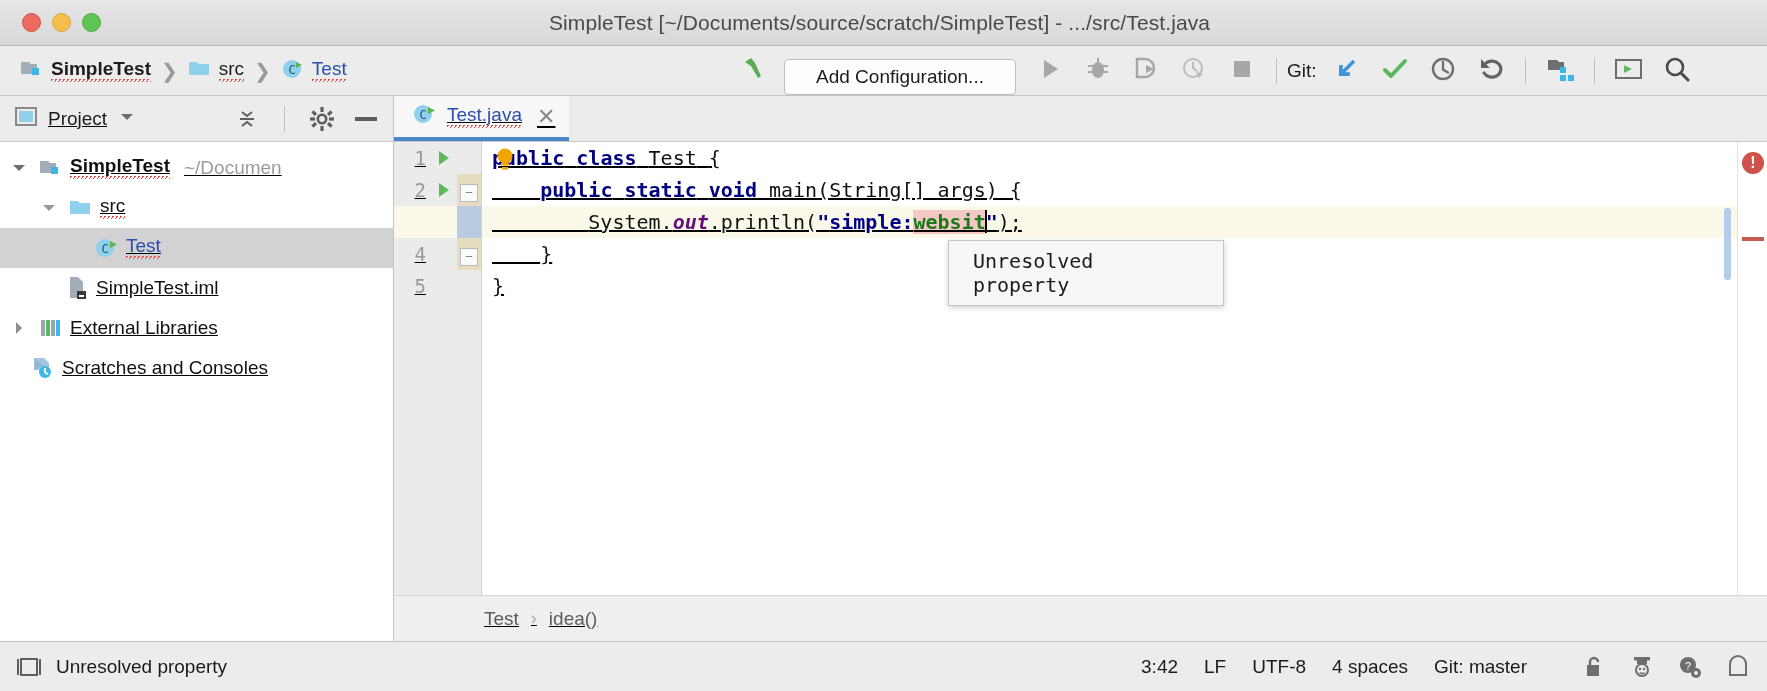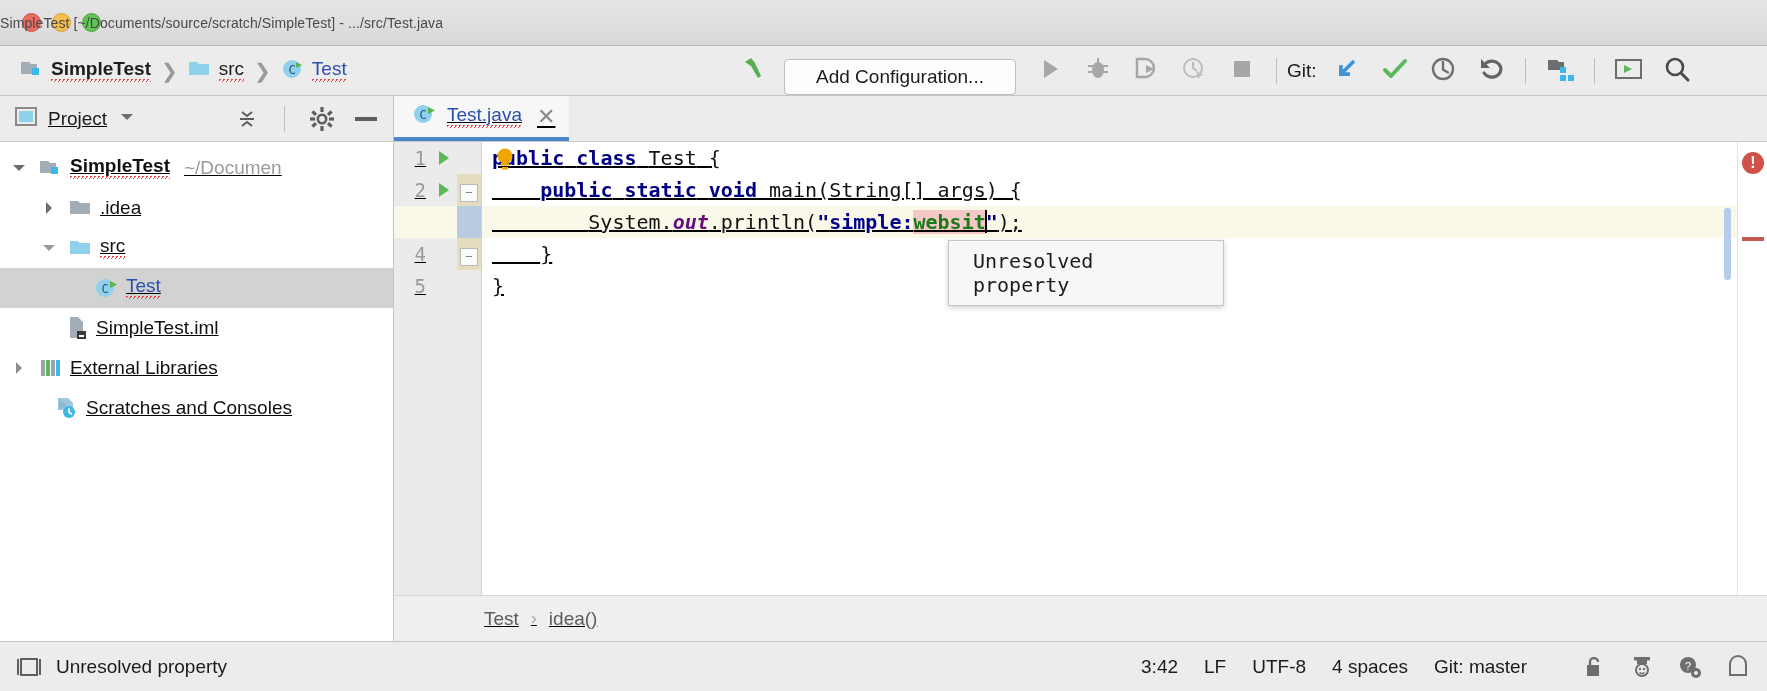--- a/index.html
+++ b/index.html
@@ -24,22 +24,22 @@
     display: flex; align-items: center;
     position: relative;
     flex: 0 0 auto;
   }
   .traffic { display: flex; gap: 11px; padding-left: 22px; align-items: center; }
   .dot { width: 19px; height: 19px; border-radius: 50%; }
   .dot.red    { background: #ec6a5e; border: 1px solid #d04f43; }
   .dot.yellow { background: #f4bf4f; border: 1px solid #d7a13a; }
   .dot.green  { background: #61c554; border: 1px solid #49a83e; }
   .title-text {
-    position: absolute; left: 0; right: 8px; text-align: left;
-    font-size: 14px; color: #4a4a4a; letter-spacing: 0.1px;
+    position: absolute; left: 0; right: 8px; text-align: center;
+    font-size: 21px; color: #4a4a4a; letter-spacing: 0.1px;
     pointer-events: none;
   }
 
   
   .navbar {
     height: 50px;
     background: #ececec;
     border-bottom: 1px solid #c4c4c4;
     display: flex; align-items: center;
     flex: 0 0 auto;
@@ -433,33 +433,20 @@
           <span class="node-icon">
             <svg width="24" height="22" viewBox="0 0 24 22">
               <path d="M1 4h8l2 2h6v10H1z" fill="#a3adb8"></path>
                 <rect x="12" y="10" width="7" height="7" fill="#3cb8e8"></rect>
             </svg>
           </span>
           <span class="node-label bold squiggle">SimpleTest</span>
           <span class="node-sub">~/Documen</span>
         </div>
 
-        <div class="tree-row" style="padding-left:36px">
-          <span class="twisty">
-            <svg width="12" height="16" viewBox="0 0 12 16">
-                <path d="M3 2l6 6-6 6z" fill="#6e6e6e"></path>
-              </svg>
-          </span>
-          <span class="node-icon">
-            <svg width="24" height="20" viewBox="0 0 24 20">
-                <path d="M1 3h8l2 2h10v11H1z" fill="#a3adb8"></path>
-              </svg>
-          </span>
-          <span class="node-label">.idea</span>
-        </div>
 
         <div class="tree-row" style="padding-left:36px">
           <span class="twisty">
             <svg width="16" height="12" viewBox="0 0 16 12">
                 <path d="M2 3l6 6 6-6z" fill="#9a9a9a"></path>
               </svg>
           </span>
           <span class="node-icon">
             <svg width="24" height="20" viewBox="0 0 24 20">
                 <path d="M1 3h8l2 2h10v11H1z" fill="#8fd0ec"></path>
@@ -501,21 +488,21 @@
             <svg width="26" height="24" viewBox="0 0 26 24">
               <rect x="3" y="4" width="4" height="16" fill="#9aa5ae"></rect>
               <rect x="8" y="4" width="4" height="16" fill="#5cb85c"></rect>
               <rect x="13" y="4" width="4" height="16" fill="#9aa5ae"></rect>
               <rect x="18" y="4" width="4" height="16" fill="#3cb8e8"></rect>
             </svg>
           </span>
           <span class="node-label">External Libraries</span>
         </div>
 
-        <div class="tree-row" style="padding-left:52px">
+        <div class="tree-row" style="padding-left:28px">
           <span class="node-icon">
             <svg width="26" height="26" viewBox="0 0 26 26">
               <path d="M4 3h10l5 5v7H4z" fill="#a3c6dd"></path>
               <path d="M5 4l8 6-8 5z" fill="#8fb8d4"></path>
               <circle cx="15" cy="17" r="6" fill="#3cb8e8"></circle>
               <path d="M15 13v4.2l3 2" stroke="#ffffff" stroke-width="1.8" fill="none"></path>
             </svg>
           </span>
           <span class="node-label">Scratches and Consoles</span>
         </div>

